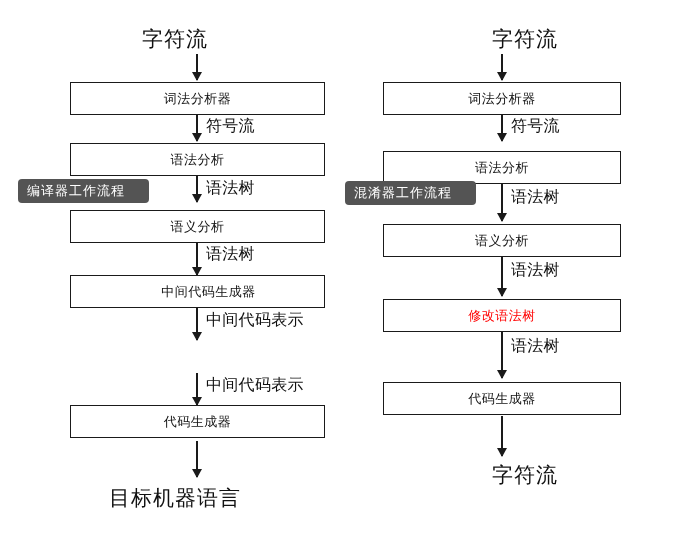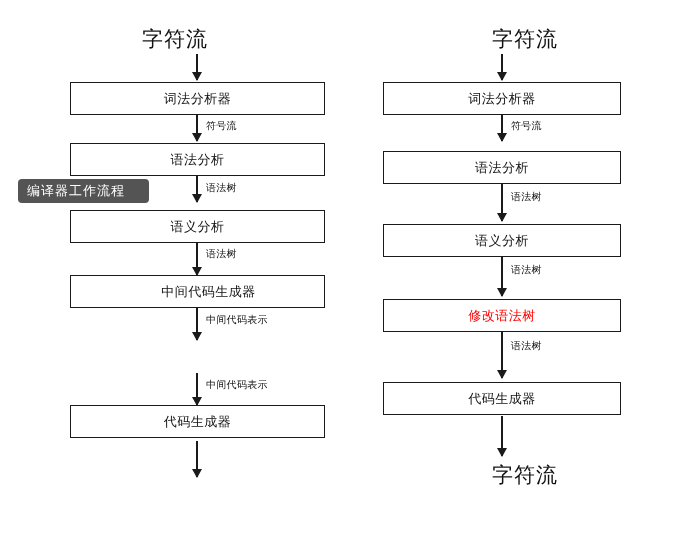--- a/index.html
+++ b/index.html
@@ -80,21 +80,21 @@
     width: 0;
     height: 0;
     border-left: 5.5px solid transparent;
     border-right: 5.5px solid transparent;
     border-top: 9px solid #1a1a1a;
   }
 
   
   .edge-label {
     position: absolute;
-    font-size: 10px;
+    font-size: 16px;
     line-height: 14px;
     color: #111111;
     white-space: nowrap;
     letter-spacing: 0.3px;
   }
 
   
   .badge {
     position: absolute;
     background: #545454;
@@ -152,20 +152,21 @@
 
     <div class="arrow" style="left:196px; top:373px; height:32px;"></div>
     <div class="edge-label" style="left:206px; top:378px;">中间代码表示</div>
 
     <div class="node" style="top:405px;">
       <span>代码生成器</span>
     </div>
 
     <div class="arrow" style="left:196px; top:441px; height:36px;"></div>
 
+    <div class="endpoint" style="top:485px;">目标机器语言</div>
   </div>
 
   <div class="column" id="col-obfuscator">
 
     <div class="endpoint" style="top:26px;">字符流</div>
 
     <div class="arrow" style="left:151px; top:54px; height:26px;"></div>
 
     <div class="node" style="top:82px;">
       <span>词法分析器</span>
@@ -174,20 +175,21 @@
     <div class="arrow" style="left:151px; top:115px; height:26px;"></div>
     <div class="edge-label" style="left:161px; top:119px;">符号流</div>
 
     <div class="node" style="top:151px;">
       <span>语法分析</span>
     </div>
 
     <div class="arrow" style="left:151px; top:184px; height:37px;"></div>
     <div class="edge-label" style="left:161px; top:190px;">语法树</div>
 
+    <div class="badge" style="left:-5px; top:181px;">混淆器工作流程</div>
 
     <div class="node" style="top:224px;">
       <span>语义分析</span>
     </div>
 
     <div class="arrow" style="left:151px; top:257px; height:39px;"></div>
     <div class="edge-label" style="left:161px; top:263px;">语法树</div>
 
     <div class="node highlight" style="top:299px;align-items:center;">
       <span>修改语法树</span>

